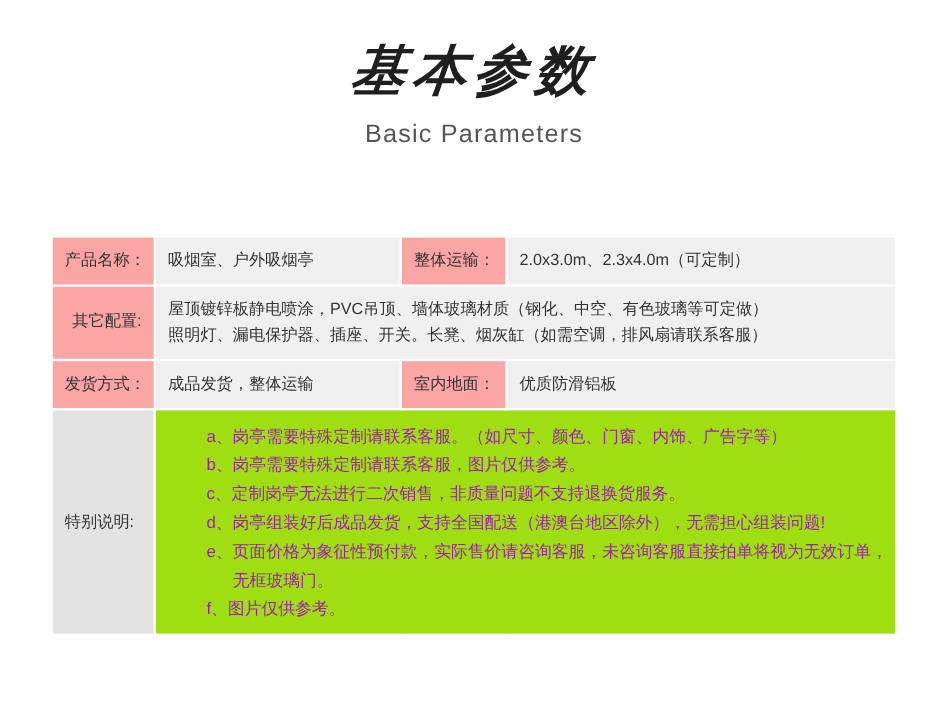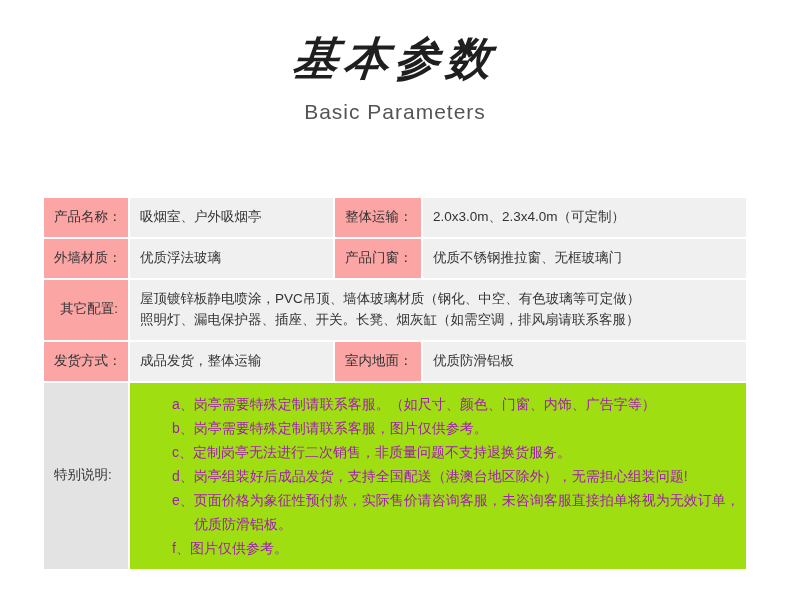--- a/index.html
+++ b/index.html
@@ -137,47 +137,41 @@
           <col>
       </colgroup>
       <tbody>
         <tr>
           <td class="label">产品名称：</td>
           <td class="value">吸烟室、户外吸烟亭</td>
           <td class="label">整体运输：</td>
           <td class="value">2.0x3.0m、2.3x4.0m（可定制）</td>
         </tr>
         <tr>
-          <td class="label">外墙材质：</td>
-          <td class="value">优质浮法玻璃</td>
-          <td class="label">产品门窗：</td>
-          <td class="value">优质不锈钢推拉窗、无框玻璃门</td>
-        </tr>
-        <tr>
           <td class="label">其它配置:</td>
           <td class="value wide" colspan="3">
             <div>屋顶镀锌板静电喷涂，PVC吊顶、墙体玻璃材质（钢化、中空、有色玻璃等可定做）</div>
             <div>照明灯、漏电保护器、插座、开关。长凳、烟灰缸（如需空调，排风扇请联系客服）</div>
           </td>
         </tr>
         <tr>
           <td class="label">发货方式：</td>
           <td class="value">成品发货，整体运输</td>
           <td class="label">室内地面：</td>
           <td class="value">优质防滑铝板</td>
         </tr>
         <tr>
           <td class="note-label">特别说明:</td>
           <td class="note-body" colspan="3">
             <div class="note-line">a、岗亭需要特殊定制请联系客服。（如尺寸、颜色、门窗、内饰、广告字等）</div>
             <div class="note-line">b、岗亭需要特殊定制请联系客服，图片仅供参考。</div>
             <div class="note-line">c、定制岗亭无法进行二次销售，非质量问题不支持退换货服务。</div>
             <div class="note-line">d、岗亭组装好后成品发货，支持全国配送（港澳台地区除外），无需担心组装问题!</div>
             <div class="note-line">e、页面价格为象征性预付款，实际售价请咨询客服，未咨询客服直接拍单将视为无效订单，</div>
-            <div class="note-line indent">优质防滑铝板。</div>
+            <div class="note-line indent">无框玻璃门。</div>
             <div class="note-line">f、图片仅供参考。</div>
           </td>
         </tr>
       </tbody>
     </table>
   </div>
 
 </div>
 
 </body></html>

